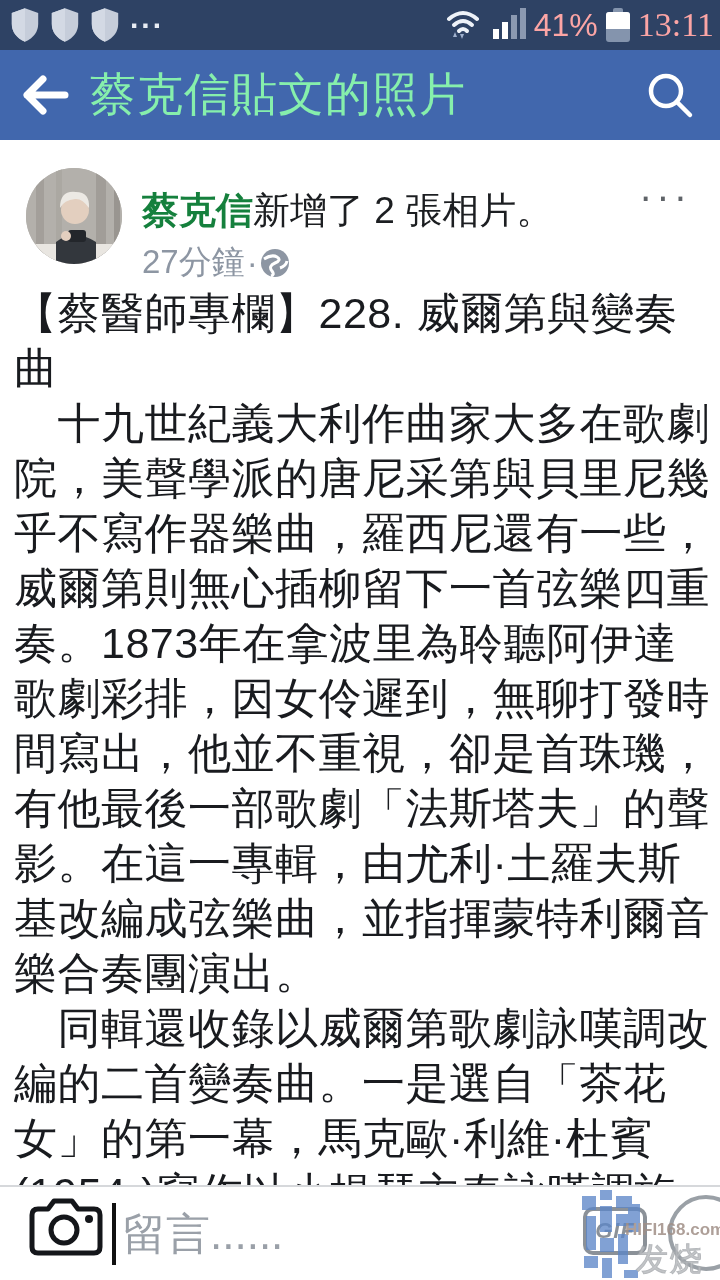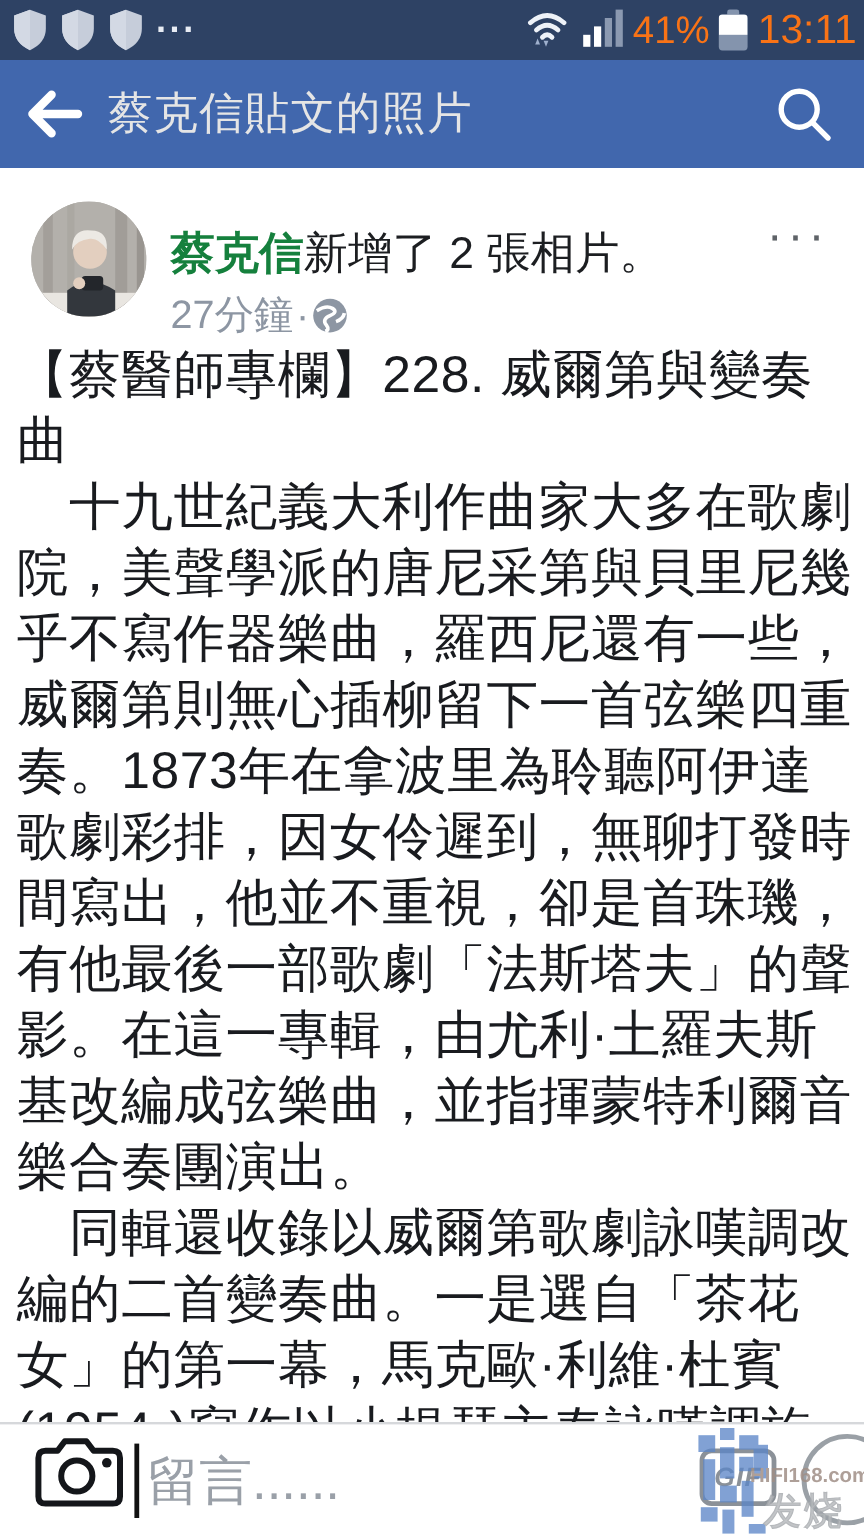--- a/index.html
+++ b/index.html
@@ -7,33 +7,33 @@
   body { font-family:"Liberation Sans","DejaVu Sans",sans-serif; background:#fff; }
   .screen { position:relative; width:720px; height:1280px; overflow:hidden; background:#fff; }
 
   
   .status-bar { position:absolute; left:0; top:0; width:720px; height:50px;
     background:#2e4264; display:flex; align-items:center; }
   .shield-group { display:flex; align-items:center; gap:10px; margin-left:10px; }
   .status-ellipsis { color:#e8ecf4; font-size:30px; font-weight:bold; letter-spacing:3px;
     margin-left:10px; line-height:20px; height:34px; }
   .status-right { margin-left:auto; display:flex; align-items:center; margin-right:6px; }
-  .status-text { color:#f97316; font-size:32px; }
+  .status-text { color:#fca5a5; font-size:32px; }
   .sig-bars { display:flex; align-items:flex-end; gap:3px; margin:0 8px 4px 10px; }
   .sig-bars .b { width:6px; }
   .battery { position:relative; width:24px; height:34px; margin:0 8px; }
   .battery .nub { position:absolute; top:0; left:7px; width:10px; height:4px; background:#8494ad; border-radius:2px 2px 0 0; }
   .battery .body { position:absolute; top:4px; left:0; width:24px; height:30px; background:#8494ad; border-radius:3px; overflow:hidden; }
   .battery .fill { position:absolute; left:0; top:0; width:100%; height:55%; background:#ffffff; }
 
   
   .app-header { position:absolute; left:0; top:50px; width:720px; height:90px;
     background:#4167ad; display:flex; align-items:center; }
   .back-btn { width:90px; height:90px; display:flex; align-items:center; justify-content:center; }
-  .app-title { color:#e5e5e5; font-size:37px; letter-spacing:1px; }
+  .app-title { color:#86efac; font-size:46px; letter-spacing:1px; }
   .search-btn { margin-left:auto; width:100px; height:90px; display:flex; align-items:center; justify-content:center; }
 
   
   .avatar { position:absolute; left:26px; top:168px; width:96px; height:96px;
     border-radius:50%; overflow:hidden; background:#b5b2ad; }
   .author-line { position:absolute; left:142px; top:186px; font-size:37px; color:#1c1e21;
     white-space:nowrap; }
   .author-name { font-weight:bold; color:#15803d; }
   .time-line { position:absolute; left:142px; top:240px; font-size:33px; color:#8d96a3;
     display:flex; align-items:center; gap:2px; }
@@ -100,21 +100,21 @@
         <div class="b" style="height:24px;background:#8b99b1;"></div>
         <div class="b" style="height:31px;background:#8b99b1;"></div>
       </div>
       <span class="status-text">41%</span>
       <div class="battery">
         <div class="nub"></div>
         <div class="body">
             <div class="fill"></div>
           </div>
       </div>
-      <span class="status-text" style="font-size:34px;">13:11</span>
+      <span class="status-text" style="font-size:34px;font-family:Liberation Serif, serif;">13:11</span>
     </div>
   </div>
 
   <div class="app-header">
     <div class="back-btn">
       <svg width="52" height="48" viewBox="0 0 52 48">
         <path d="M24 8 L8 24 L24 40 M8 24 L46 24" fill="none" stroke="#ffffff" stroke-width="7" stroke-linecap="round" stroke-linejoin="round"></path>
       </svg>
     </div>
     <div class="app-title">蔡克信貼文的照片</div>

